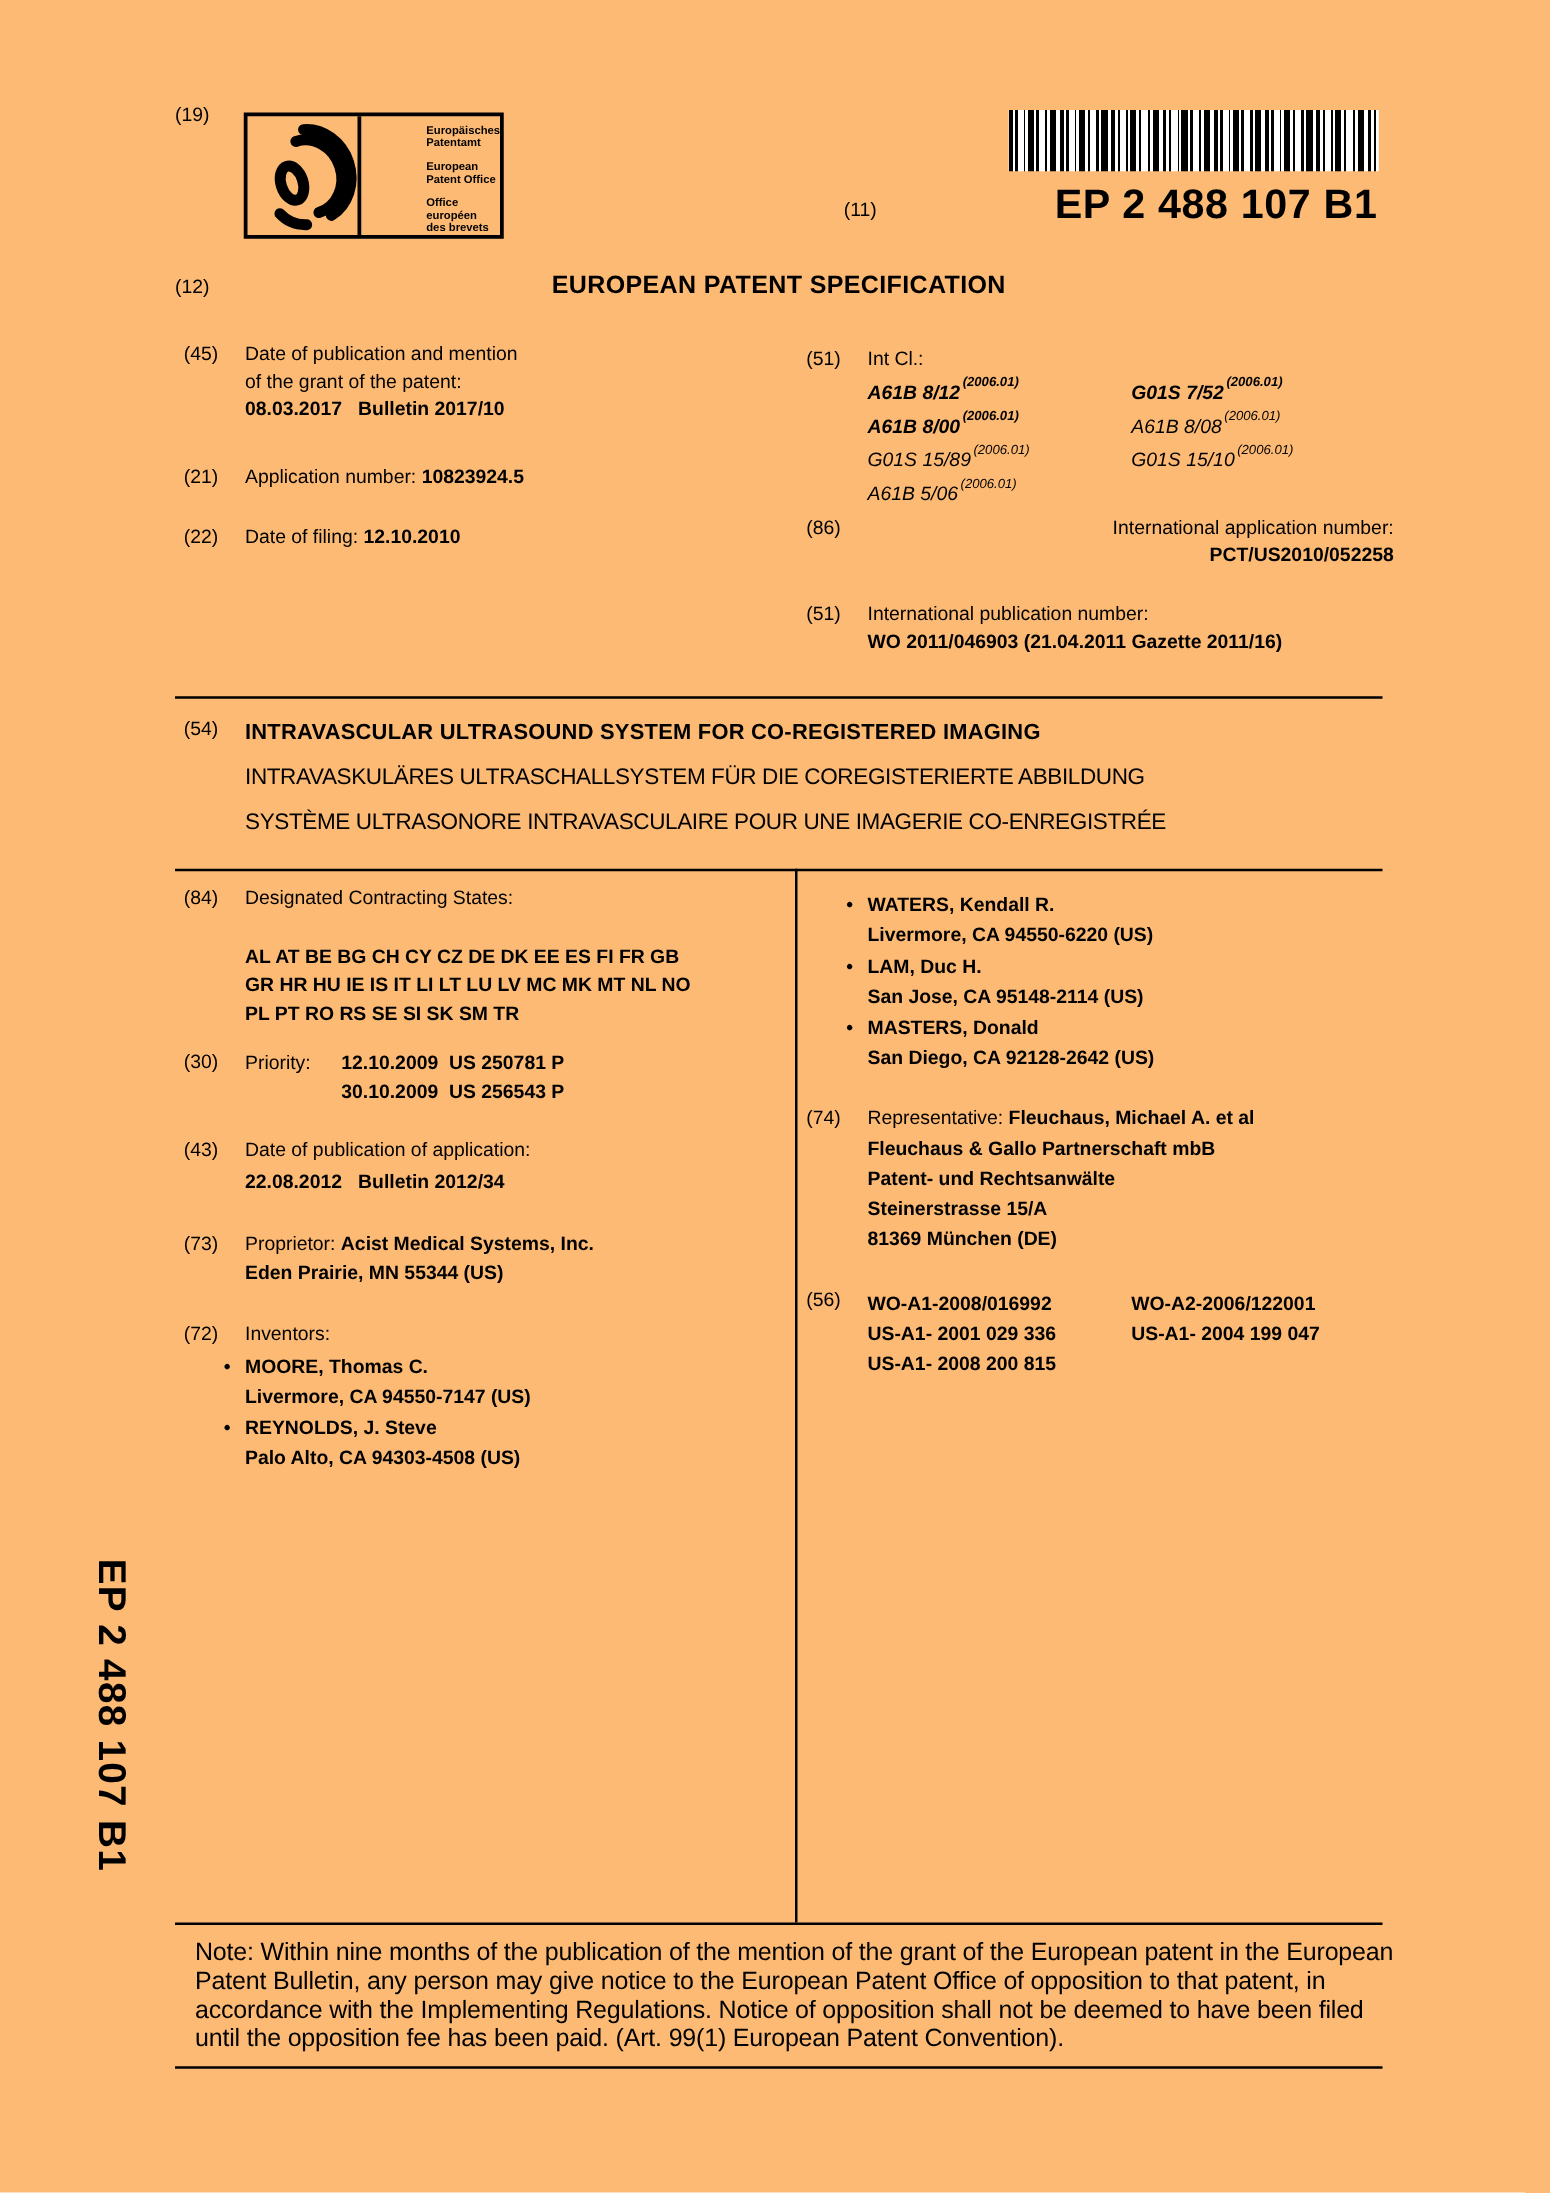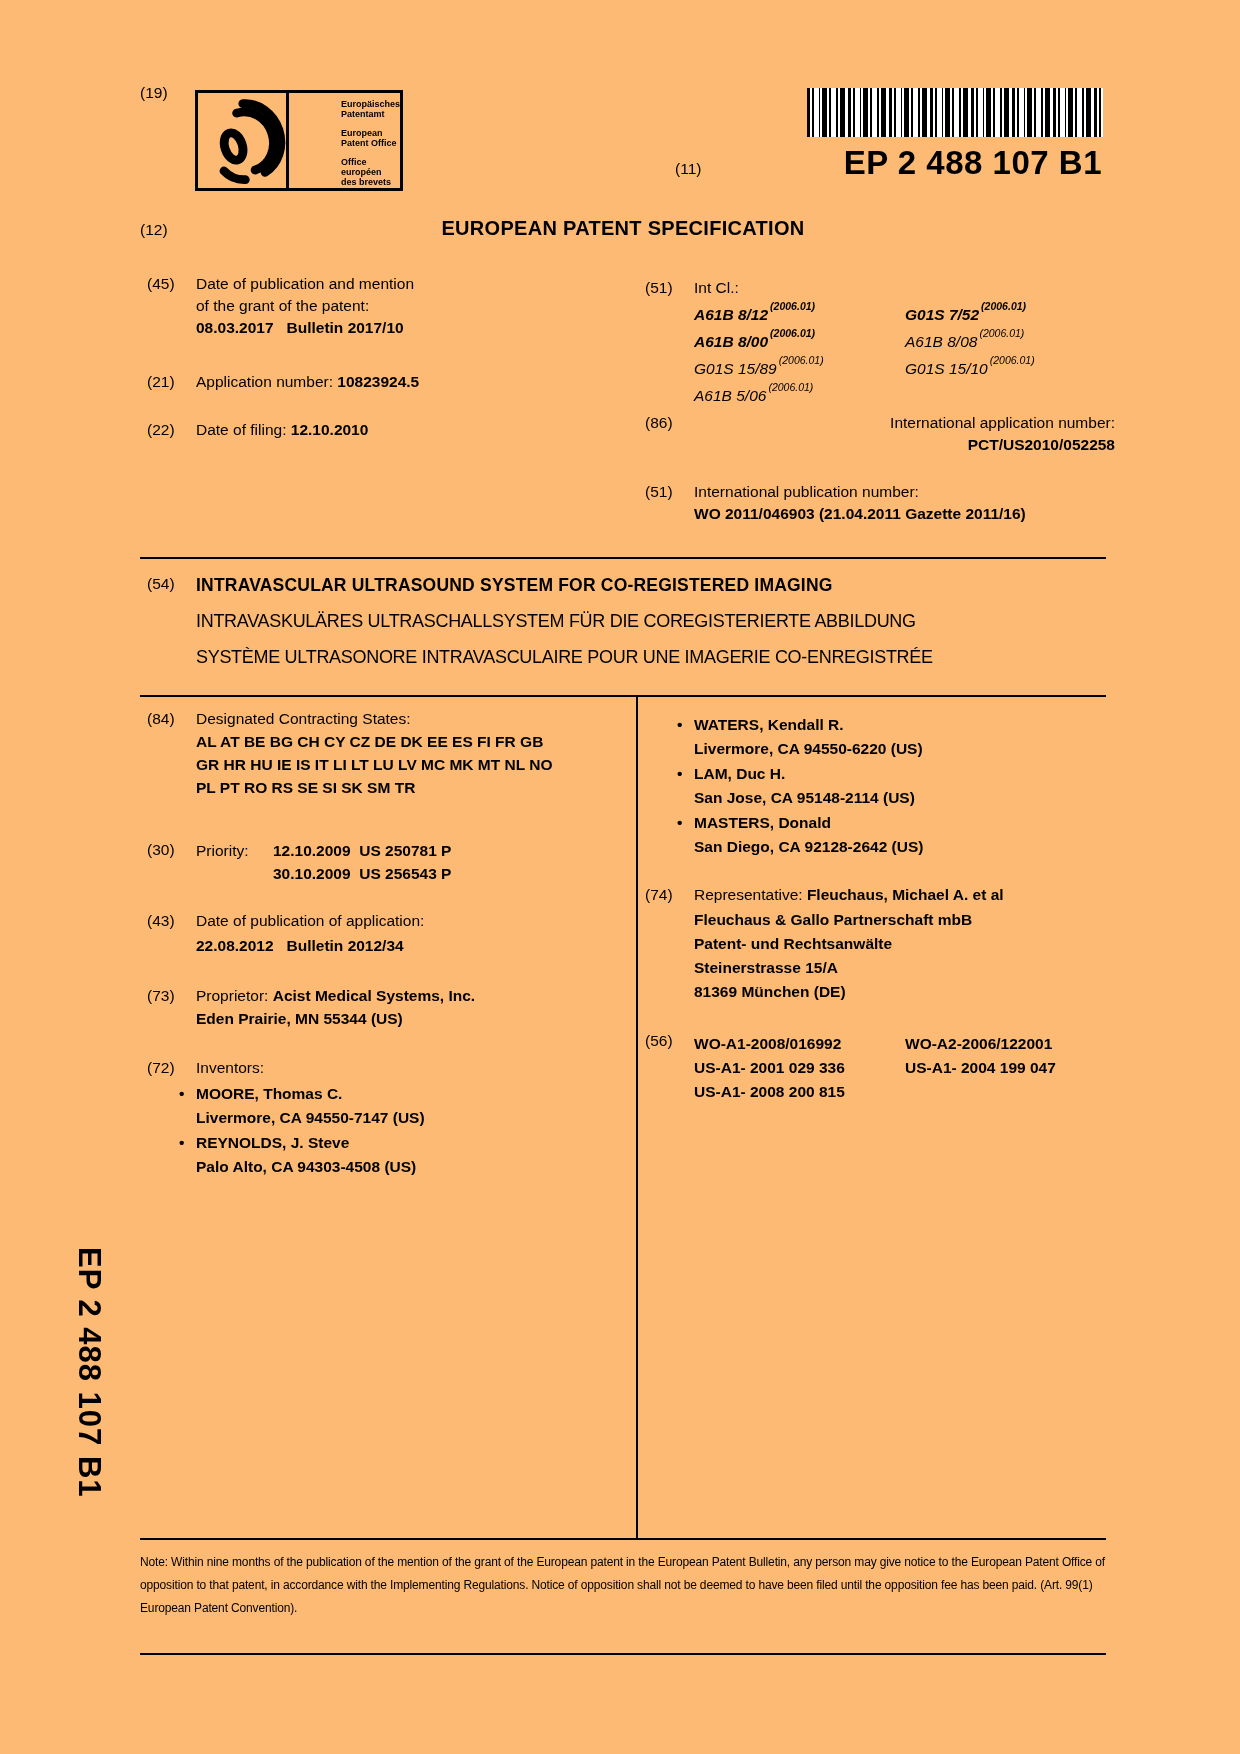--- a/index.html
+++ b/index.html
@@ -47,34 +47,34 @@
 
   
   .title-line1{font-size:17.5px;font-weight:bold;line-height:24px;letter-spacing:.2px;white-space:nowrap;}
   .title-line2{font-size:18px;line-height:24px;margin-top:12px;letter-spacing:-.3px;white-space:nowrap;}
 
   
   .bullets{margin-top:3px;}
   .entry{position:relative;line-height:24px;font-weight:bold;margin-bottom:1px;}
   .entry::before{content:"\2022";position:absolute;left:-17px;font-weight:bold;}
 
-  .states{margin-top:0;line-height:23px;font-weight:bold;}
+  .states{margin-top:24px;line-height:23px;font-weight:bold;}
   .prio-row{line-height:23px;}
   .prio-label{display:inline-block;width:77px;}
   .prio-l2{margin-left:77px;}
 
   .refs-grid{display:grid;grid-template-columns:211px auto;margin-top:2px;}
   .refs-col{line-height:24px;font-weight:bold;white-space:nowrap;}
 
   
   .sidebar-code{position:absolute;left:107px;top:1247px;font-size:31px;font-weight:bold;
                 white-space:nowrap;transform:rotate(90deg);transform-origin:0 0;letter-spacing:1px;}
 
   
-  .note{position:absolute;left:140px;top:1551px;width:970px;font-size:12px;line-height:23px;letter-spacing:-.15px;}
+  .note{position:absolute;left:156px;top:1551px;width:970px;font-size:20px;line-height:23px;letter-spacing:-.15px;}
   .footer{position:absolute;left:140px;top:1681px;width:966px;text-align:center;font-size:13px;}
 </style>
 </head>
 <body>
 
 <div class="page">
 
   <span class="paren-num" style="left:140px;top:84px;">(19)</span>
 
   <div class="logo-box">

